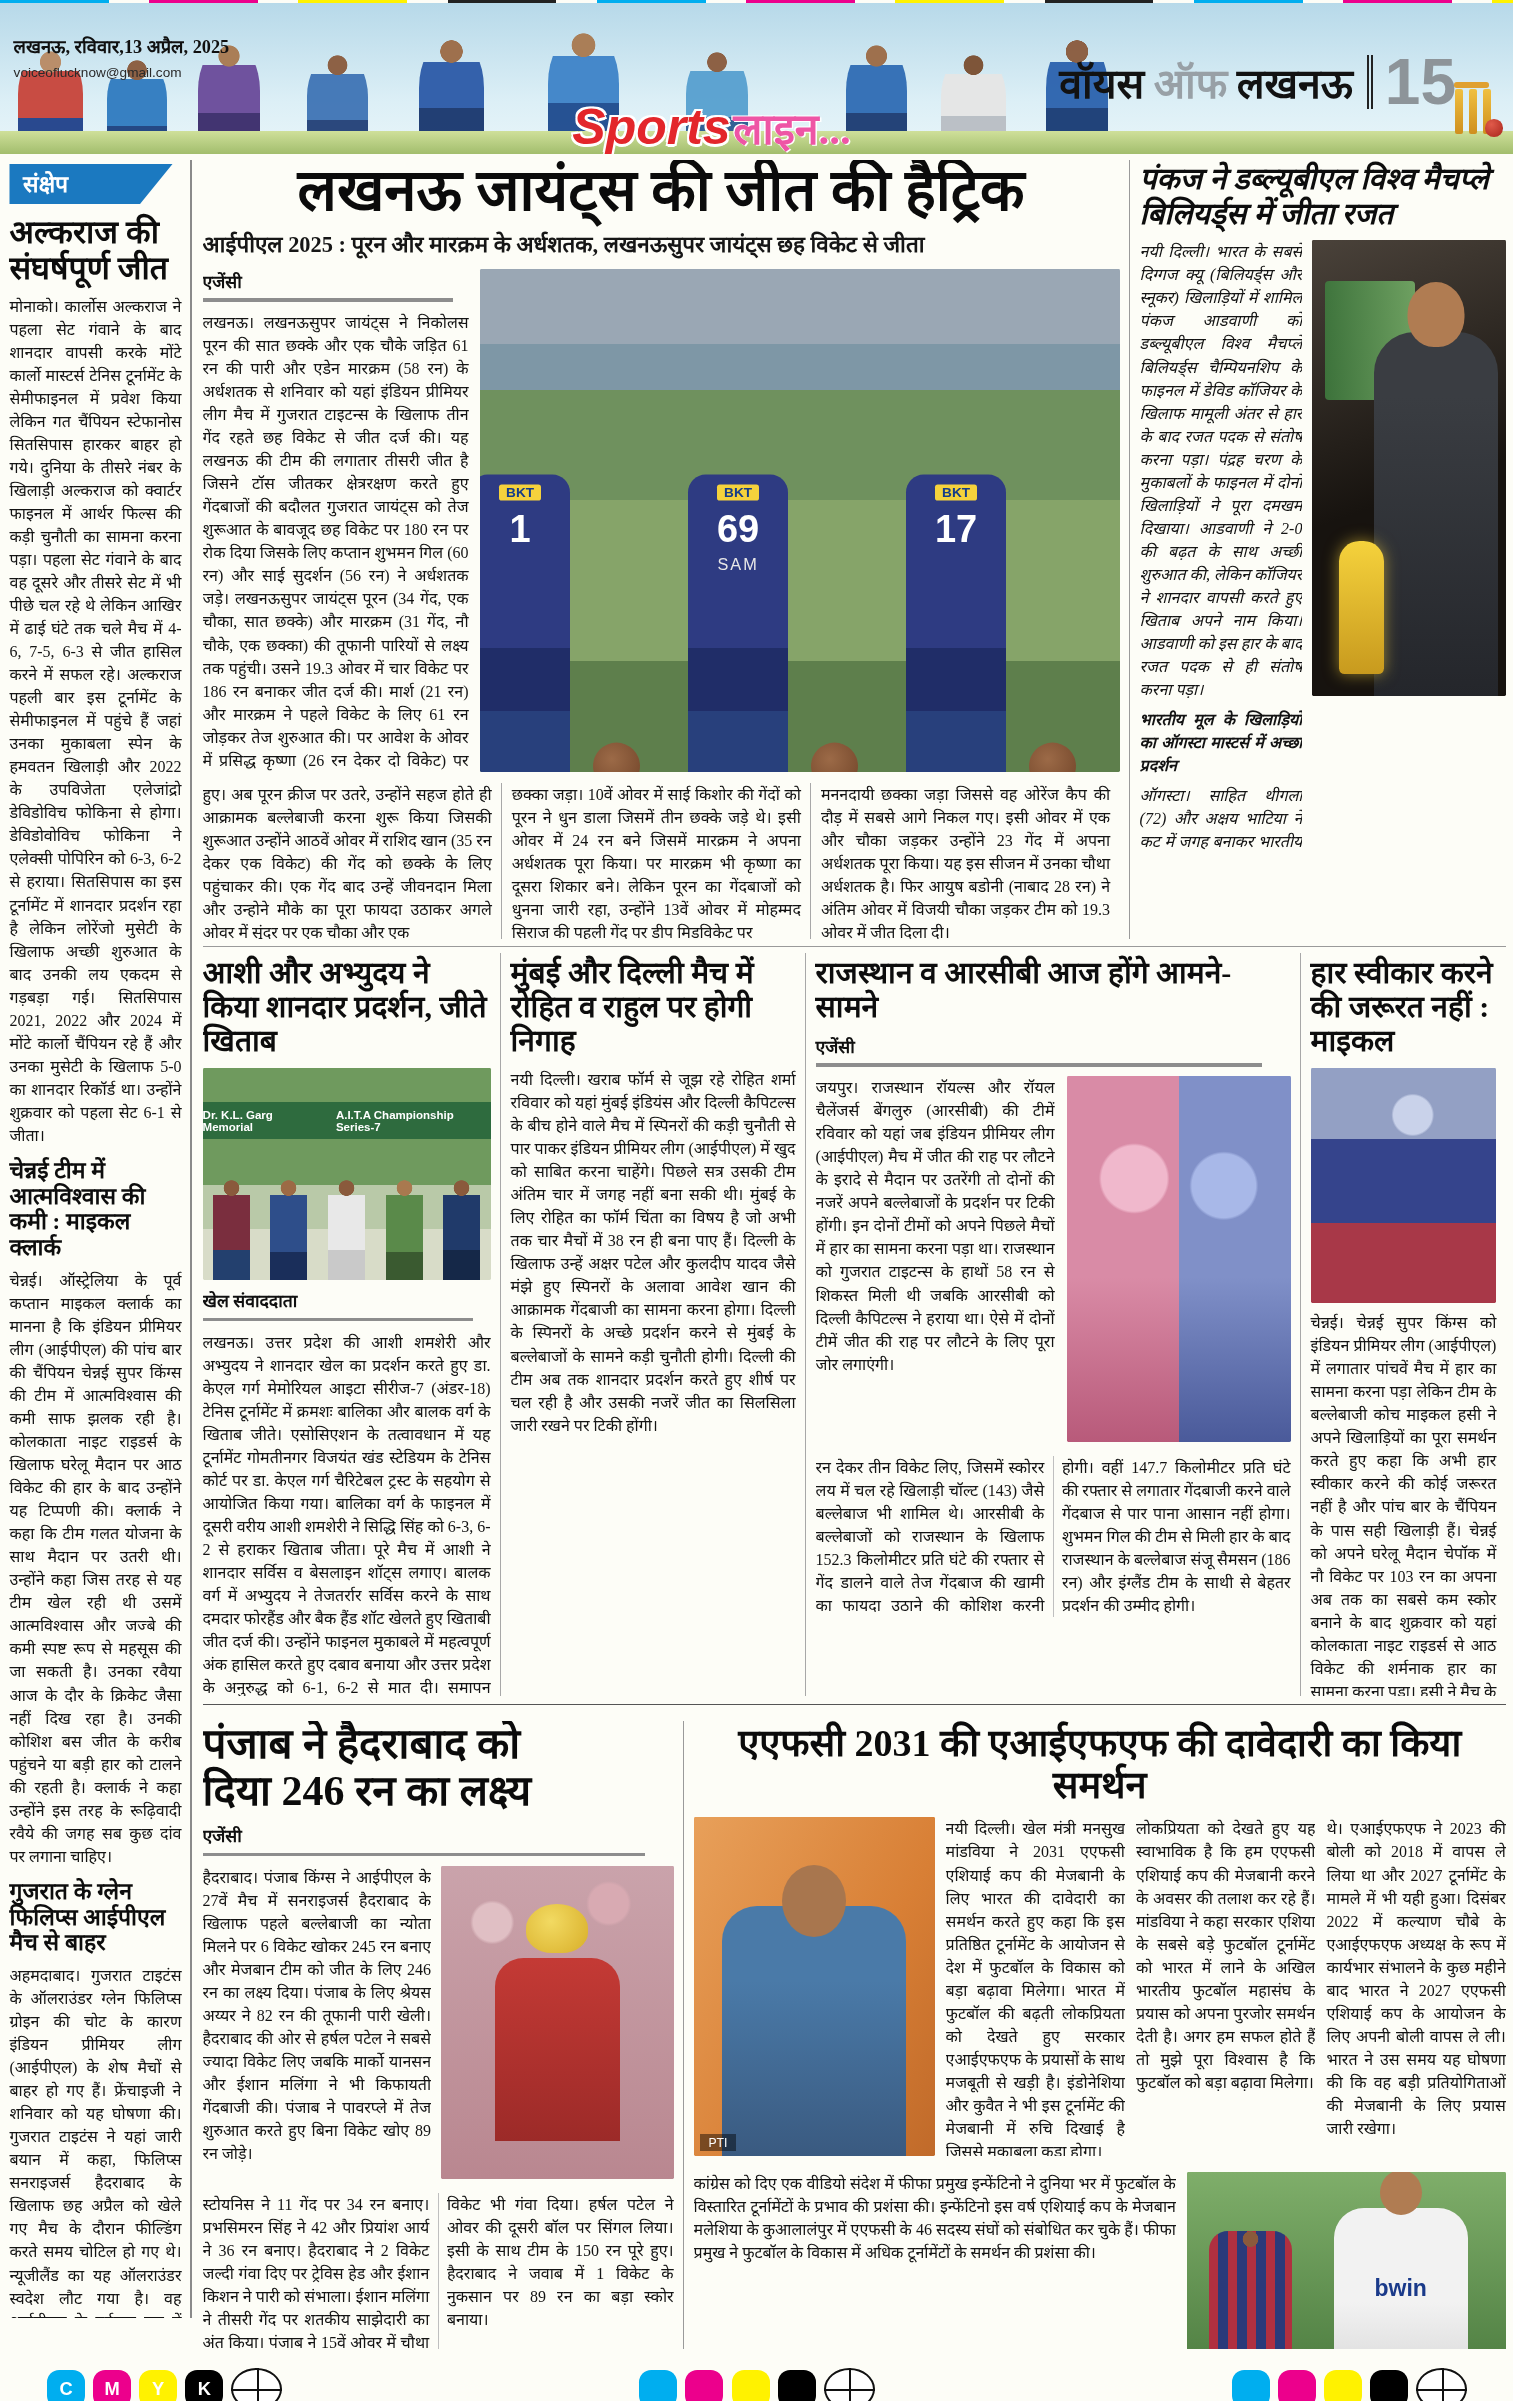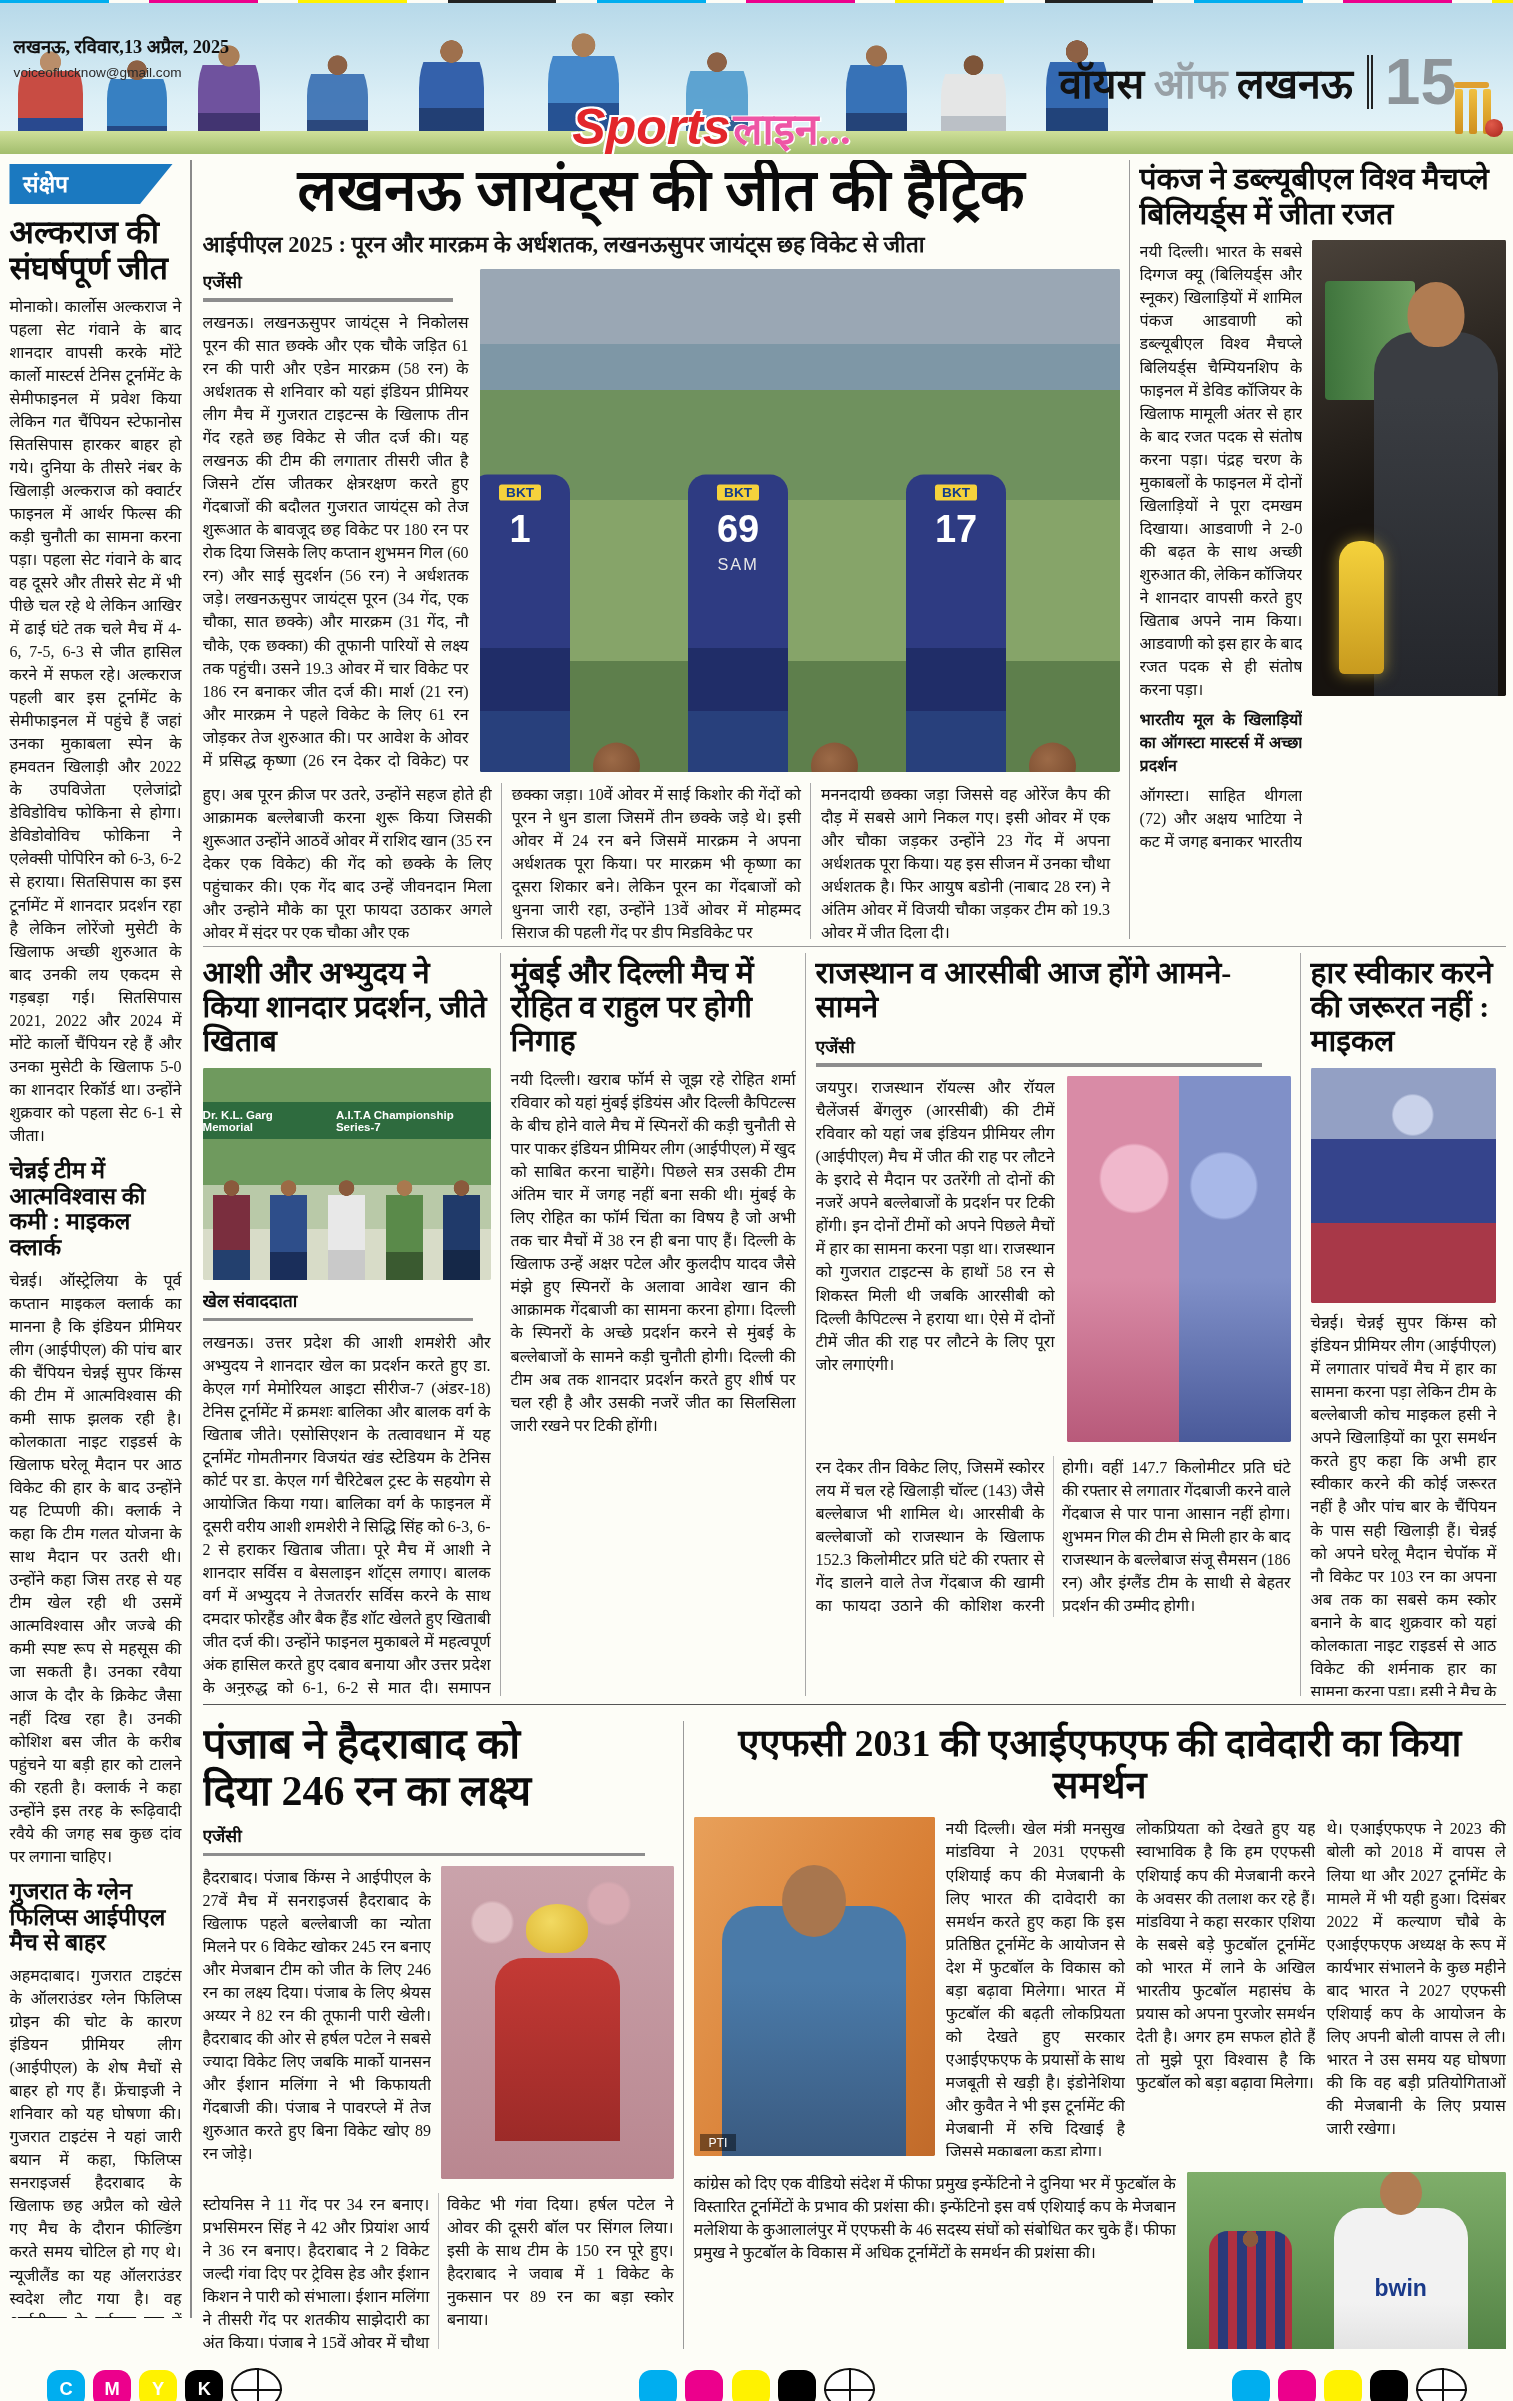--- a/index.html
+++ b/index.html
@@ -62,21 +62,21 @@
   .phead{width:47px;height:47px;border-radius:50%;background:radial-gradient(circle at 40% 35%,#9c6a47,#6f4328);}
   .ptorso{width:100px;height:305px;border-radius:17.6px 17.6px 0 0;margin-top:4.1px;padding-top:9.5px;
           background:linear-gradient(180deg,#2e3b82 0 55%,#202d68 55% 75%,#28407c 75%);
           display:flex;flex-direction:column;align-items:center;}
   .bkt{background:#f5d23c;color:#143c8a;font-weight:800;font-size:13.6px;padding:0.7px 6.8px;border-radius:2.7px;font-family:"Liberation Sans",sans-serif;}
   .pnum{color:#fff;font-size:38px;font-weight:800;font-family:"Liberation Sans",sans-serif;margin-top:6.8px;}
   .backname{color:#e8e8e8;font-size:16.3px;letter-spacing:2px;font-family:"Liberation Sans",sans-serif;margin-top:4.1px;}
   .lead-cont{display:flex;margin-top:11px;height:203px;overflow:hidden;}
   .lead-cont .c{flex:1;padding:0 9.5px;border-left:0.7px solid #a8a8a8;overflow:hidden;}
   .lead-cont .c:first-child{border-left:none;padding-left:0;}
-  .pankajsec{flex:1;padding-left:9.5px;overflow:hidden;}
+  .pankajsec{flex:1;padding-left:9.5px;overflow:hidden;font-style:italic;}
   .sec-h{font-weight:900;color:#0d0d0d;line-height:1.14;margin:2.7px 0 9.5px;font-size:30px;}
   .pk-row{display:flex;gap:9.5px;height:610px;overflow:hidden;}
   .pk-col{flex:1;overflow:hidden;}
   .bold-sub{font-weight:800;}
   .pk-photo{flex:none;width:194px;height:456px;background:linear-gradient(160deg,#4a423a,#17130f 55%);}
   .pa-screen{position:absolute;left:7%;top:9%;width:46%;height:26%;background:linear-gradient(90deg,#3f7f3f,#77b36a);border-radius:4.1px;opacity:.85;}
   .pa-person{position:absolute;right:4%;bottom:0;width:64%;height:80%;background:linear-gradient(180deg,#3a3d42 18%,#24262b);border-radius:41px 41px 0 0;}
   .pa-head{position:absolute;top:-50px;left:50%;transform:translateX(-50%);width:57px;height:65px;border-radius:50% 50% 46% 46%;background:#b07c52;}
   .pa-trophy{position:absolute;left:14%;bottom:5%;width:45px;height:133px;border-radius:20.3px 20.3px 5.4px 5.4px;
              background:linear-gradient(180deg,#f5d23c,#c89a1e);box-shadow:0 0 15px rgba(245,210,60,.55);}

